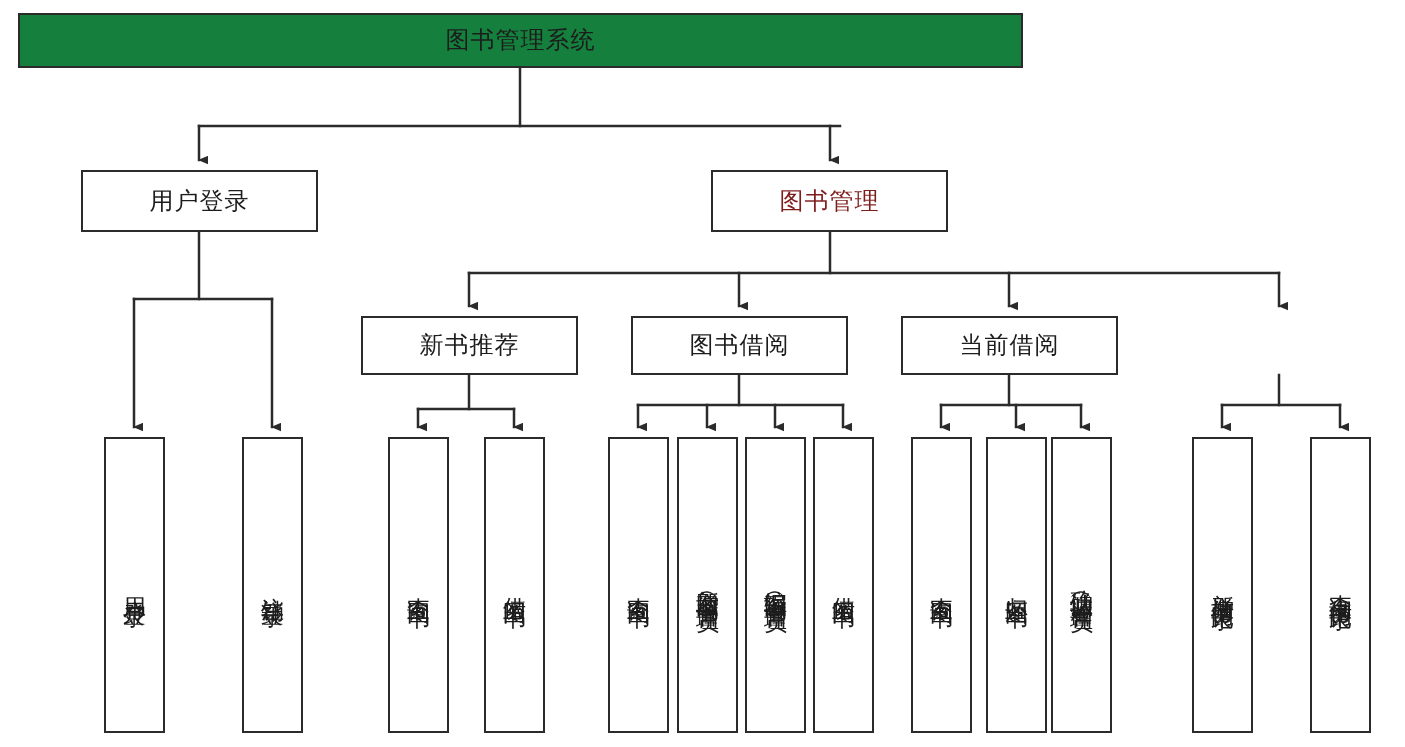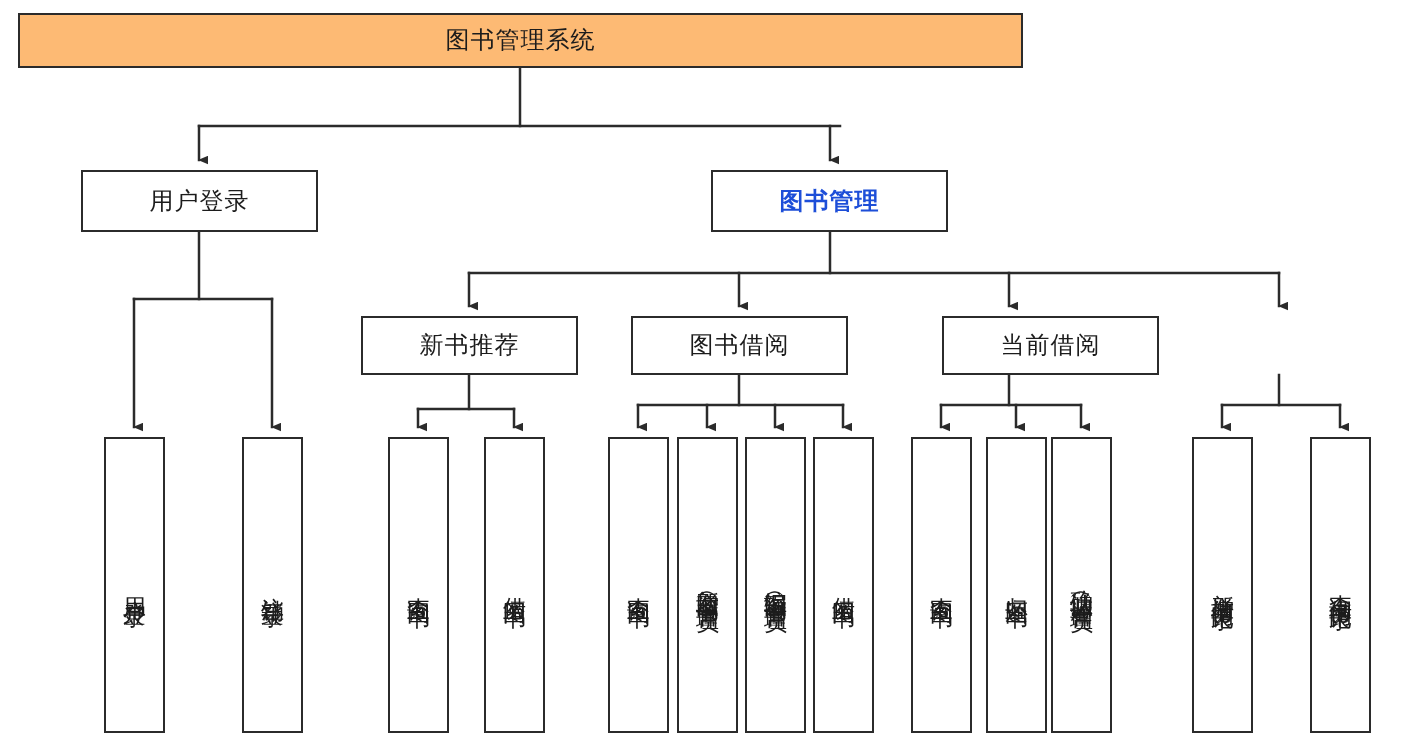--- a/index.html
+++ b/index.html
@@ -113,38 +113,38 @@
       <path d="M1016,405 L1016,427" marker-end="url(#arrowhead)"></path>
       <path d="M1081,405 L1081,427" marker-end="url(#arrowhead)"></path>
 
       <path d="M1279,375 L1279,405"></path>
       <path d="M1222,405 L1340,405"></path>
       <path d="M1222,405 L1222,427" marker-end="url(#arrowhead)"></path>
       <path d="M1340,405 L1340,427" marker-end="url(#arrowhead)"></path>
     </g>
   </svg>
 
-  <div class="node horiz" style="left: 18px; top: 13px; width: 1005px; height: 55px; border-color: rgb(43, 43, 43); background: #fdba74; color: rgb(28, 28, 28);">
+  <div class="node horiz" style="left: 18px; top: 13px; width: 1005px; height: 55px; border-color: rgb(43, 43, 43); background: #15803d; color: rgb(28, 28, 28);">
     <span>图书管理系统</span>
   </div>
 
   <div class="node horiz" style="left: 81px; top: 170px; width: 237px; height: 62px; border-color: rgb(43, 43, 43); background: rgb(255, 255, 255); color: rgb(28, 28, 28);">
     <span>用户登录</span>
   </div>
-  <div class="node horiz" style="left: 711px; top: 170px; width: 237px; height: 62px; border-color: rgb(43, 43, 43); background: rgb(255, 255, 255); color: #1d4ed8; font-weight: bold;">
+  <div class="node horiz" style="left: 711px; top: 170px; width: 237px; height: 62px; border-color: rgb(43, 43, 43); background: rgb(255, 255, 255); color: #7f1d1d;">
     <span>图书管理</span>
   </div>
 
   <div class="node horiz" style="left: 361px; top: 316px; width: 217px; height: 59px; border-color: rgb(43, 43, 43); background: rgb(255, 255, 255); color: rgb(28, 28, 28);">
     <span>新书推荐</span>
   </div>
   <div class="node horiz" style="left: 631px; top: 316px; width: 217px; height: 59px; border-color: rgb(43, 43, 43); background: rgb(255, 255, 255); color: rgb(28, 28, 28);">
     <span>图书借阅</span>
   </div>
-  <div class="node horiz" style="left: 901px; top: 316px; width: 217px; height: 59px; border-color: rgb(43, 43, 43); background: rgb(255, 255, 255); color: rgb(28, 28, 28); margin-left: 41px;">
+  <div class="node horiz" style="left: 901px; top: 316px; width: 217px; height: 59px; border-color: rgb(43, 43, 43); background: rgb(255, 255, 255); color: rgb(28, 28, 28);">
     <span>当前借阅</span>
   </div>
 
   <div class="node vert" style="left: 104px; top: 437px; width: 61px; height: 296px; border-color: rgb(43, 43, 43); background: rgb(255, 255, 255); color: rgb(28, 28, 28);">
     <span>用户登录</span>
   </div>
   <div class="node vert" style="left: 242px; top: 437px; width: 61px; height: 296px; border-color: rgb(43, 43, 43); background: rgb(255, 255, 255); color: rgb(28, 28, 28);">
     <span>注销登录</span>
   </div>
   <div class="node vert" style="left: 388px; top: 437px; width: 61px; height: 296px; border-color: rgb(43, 43, 43); background: rgb(255, 255, 255); color: rgb(28, 28, 28);">

